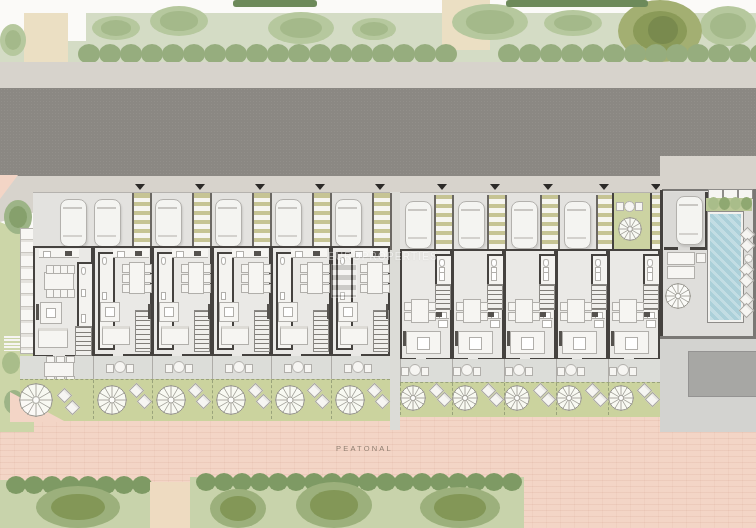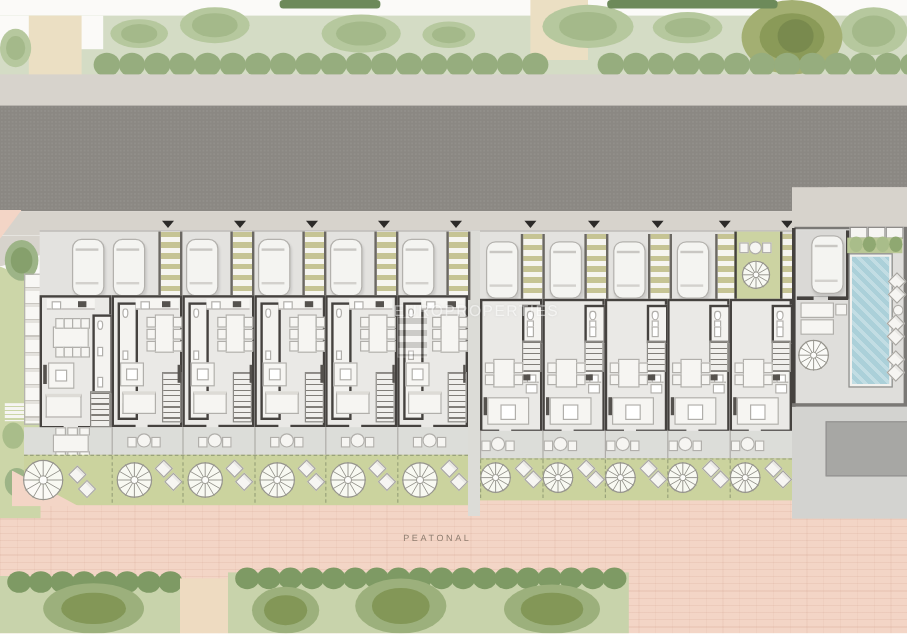--- a/index.html
+++ b/index.html
@@ -3,21 +3,21 @@
 <meta charset="utf-8">
 <style>
   html,body{margin:0;padding:0;background:#ffffff;}
   .canvas{position:relative;width:756px;height:528px;overflow:hidden;
           background:#fbfaf8;font-family:"Liberation Sans",sans-serif;}
   .abs{position:absolute;}
   .street-label{position:absolute;left:336px;top:444px;font-size:7.5px;
                 letter-spacing:2.2px;color:#8f7e70;font-family:"Liberation Sans",sans-serif;}
   .watermark{position:absolute;left:320px;top:247px;width:130px;height:58px;
              opacity:.5;pointer-events:none;z-index:40;}
-  .wm-text{position:absolute;left:8px;top:4px;font-size:13px;letter-spacing:1.2px;
+  .wm-text{position:absolute;left:8px;top:4px;font-size:10px;letter-spacing:1.2px;
            color:#ffffff;text-shadow:0 0 2px rgba(120,120,120,.35);white-space:nowrap;}
   .wm-logo{position:absolute;left:12px;top:18px;width:24px;height:32px;
            background:repeating-linear-gradient(180deg,rgba(100,98,94,.55) 0 5px,rgba(255,255,255,.45) 5px 10px);
            outline:1px solid rgba(255,255,255,.5);}
   .hatch{background-image:repeating-linear-gradient(135deg,rgba(90,85,75,.08) 0 1px,transparent 1px 9px);}
   .grass-tex{background-image:radial-gradient(rgba(110,120,60,.16) 1px,transparent 1px);background-size:7px 5px;}
 </style>
 </head>
 <body>
 

